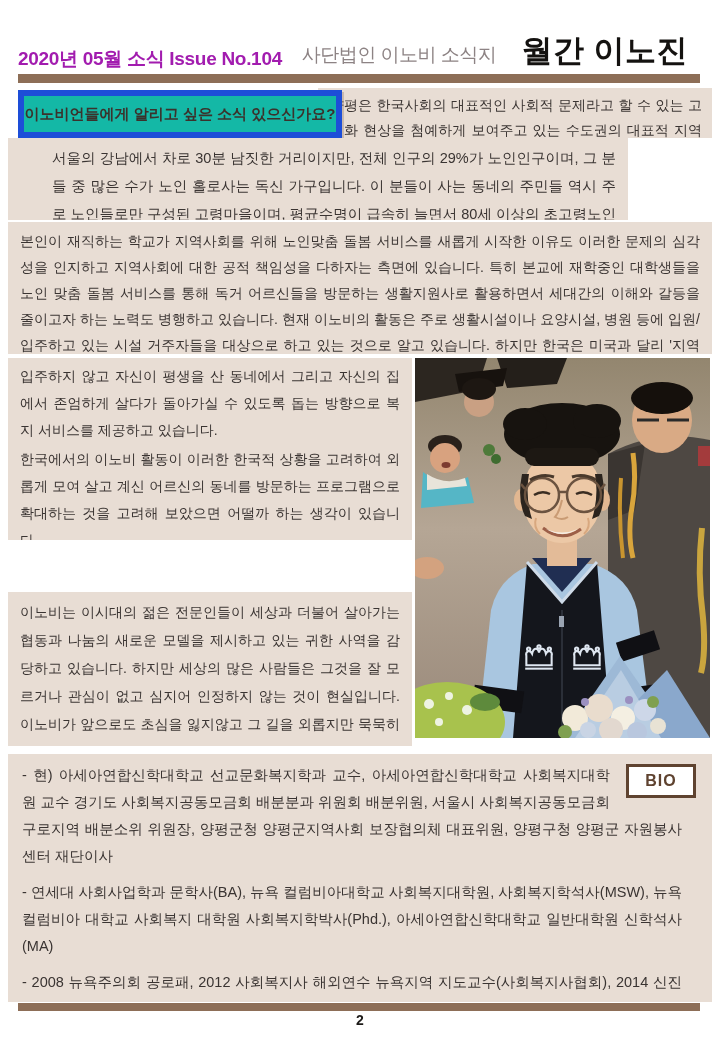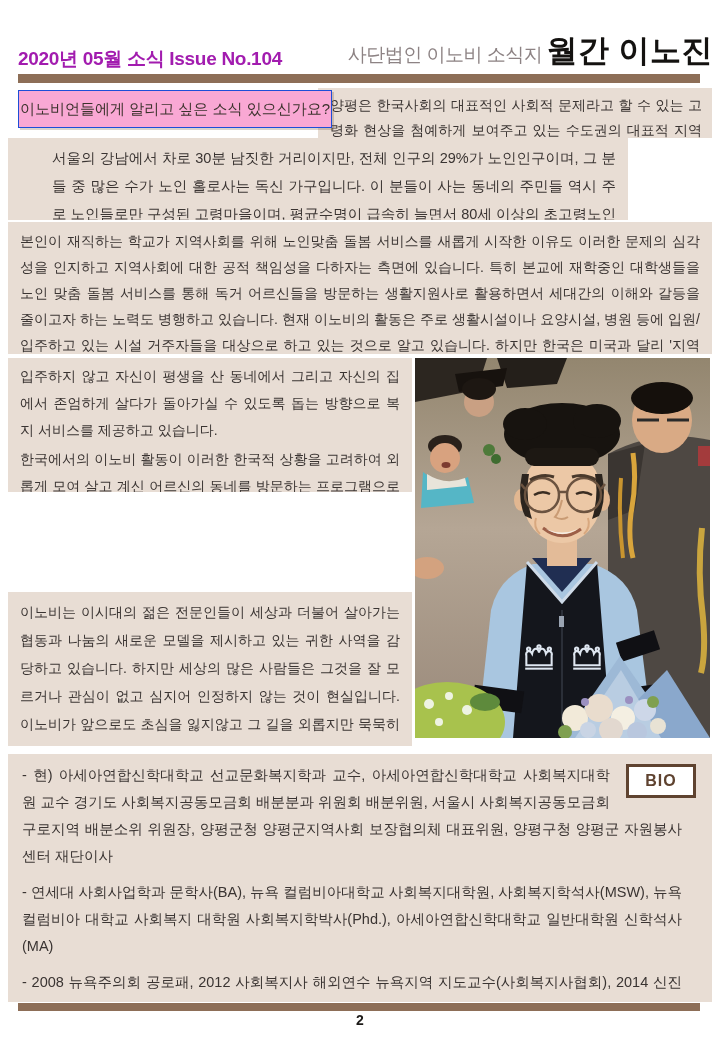--- a/index.html
+++ b/index.html
@@ -2,48 +2,48 @@
 <html><head>
 <meta charset="utf-8">
 <style>
   html,body{margin:0;padding:0;background:#ffffff;}
   body{font-family:"Liberation Sans","DejaVu Sans",sans-serif;color:#3a3432;}
   .page{position:relative;width:720px;height:1040px;background:#ffffff;overflow:hidden;}
 
   
   .hdr-issue{position:absolute;left:18px;top:46px;font-size:19px;font-weight:bold;
     letter-spacing:-0.3px;color:#a21caf;}
-  .hdr-right{position:absolute;right:7px;top:30px;display:flex;align-items:baseline;gap:4px;}
+  .hdr-right{position:absolute;right:32px;top:30px;display:flex;align-items:baseline;gap:25px;}
   .publisher{font-size:19px;color:#8d8384;letter-spacing:-0.5px;}
   .masthead{font-size:31px;font-weight:bold;color:#141210;letter-spacing:0.5px;}
   .rule{position:absolute;left:18px;width:682px;height:9px;background:#8d6e57;}
   .rule-top{top:74px;}
   .rule-bottom{top:1003px;height:8px;}
 
   
   .beige{position:absolute;background:#e8ddd4;overflow:hidden;}
   .blk-intro{left:318px;top:88px;width:394px;height:50px;}
   .blk-p1{left:8px;top:138px;width:588px;height:82px;padding-left:32px;}
   .blk-p2{left:8px;top:222px;width:704px;height:132px;}
-  .blk-p3{left:8px;top:358px;width:404px;height:134px;}
+  .blk-p3{left:8px;top:358px;width:404px;height:182px;}
   .blk-p4{left:8px;top:592px;width:404px;height:154px;}
   .blk-bio{left:8px;top:754px;width:704px;height:248px;}
 
   .beige p{margin:0;padding:0;text-align:justify;}
   .blk-intro p{padding:5px 10px 0 12px;font-size:14px;line-height:25px;}
   .blk-p1 p{padding:6px 12px 0 12px;font-size:14.5px;line-height:28px;}
   .blk-p2 p{padding:6px 12px 0 12px;font-size:14px;line-height:26px;}
   .blk-p3 p{padding:5px 12px 0 12px;font-size:14px;line-height:27px;}
   .blk-p3 p + p{padding-top:2px;}
   .blk-p4 p{padding:6px 12px 0 12px;font-size:14px;line-height:28px;}
 
   
-  .qbox{position:absolute;background:#f9a8d4;border:1px solid #1d4ed8;
+  .qbox{position:absolute;background:#14b8a6;border:6px solid #1d4ed8;
     display:flex;align-items:center;justify-content:center;
-    font-weight:normal;color:#3b322c;box-shadow:2px 2px 0 rgba(109,79,56,0.25);}
+    font-weight:bold;color:#3b322c;box-shadow:2px 2px 0 rgba(109,79,56,0.25);}
   .qbox1{left:18px;top:90px;width:312px;height:36px;font-size:15px;}
   .qbox2{left:18px;top:540px;width:376px;height:38px;font-size:16px;letter-spacing:1px;}
 
   
   .photo{position:absolute;left:415px;top:358px;width:295px;height:380px;overflow:hidden;}
   .photo svg{display:block;}
 
   
   .blk-bio{padding:0;}
   .bio-inner{padding:8px 14px 0 14px;}

